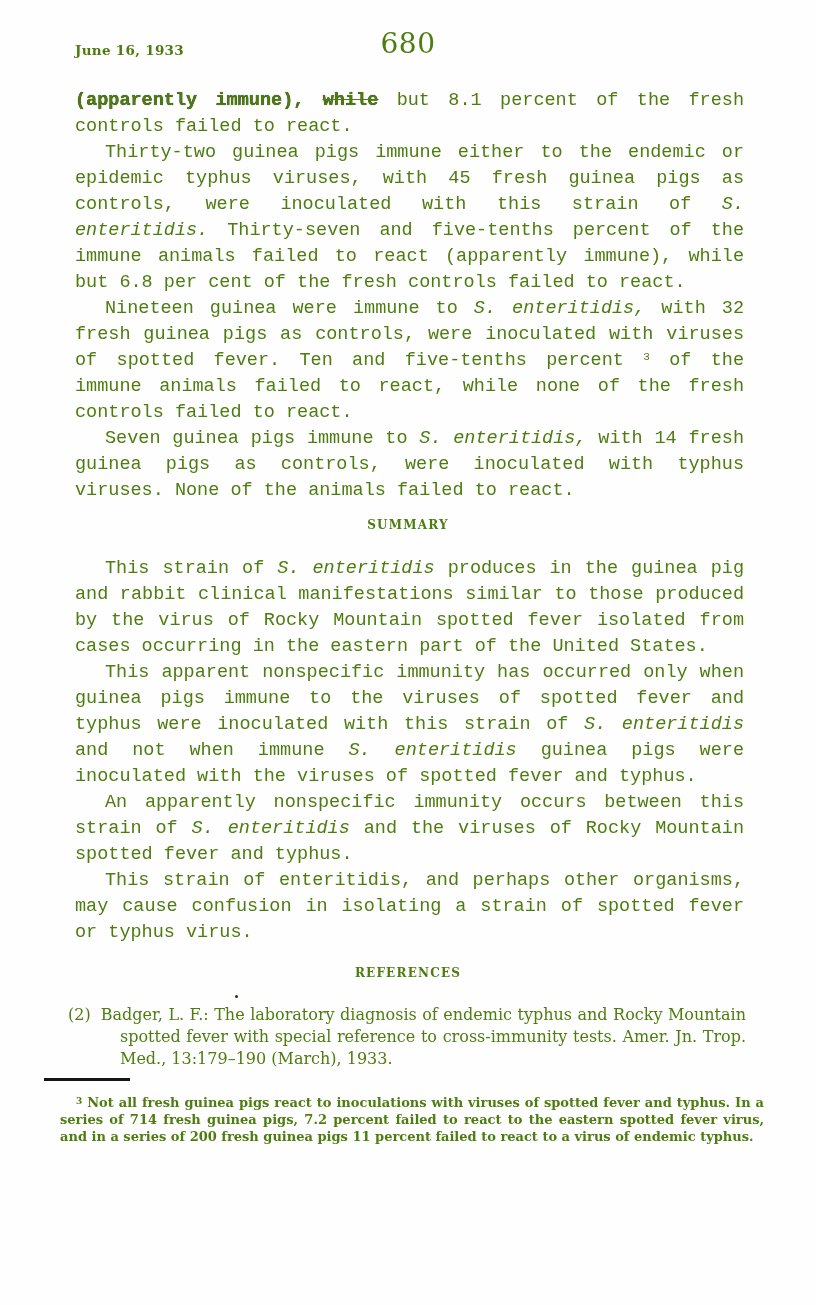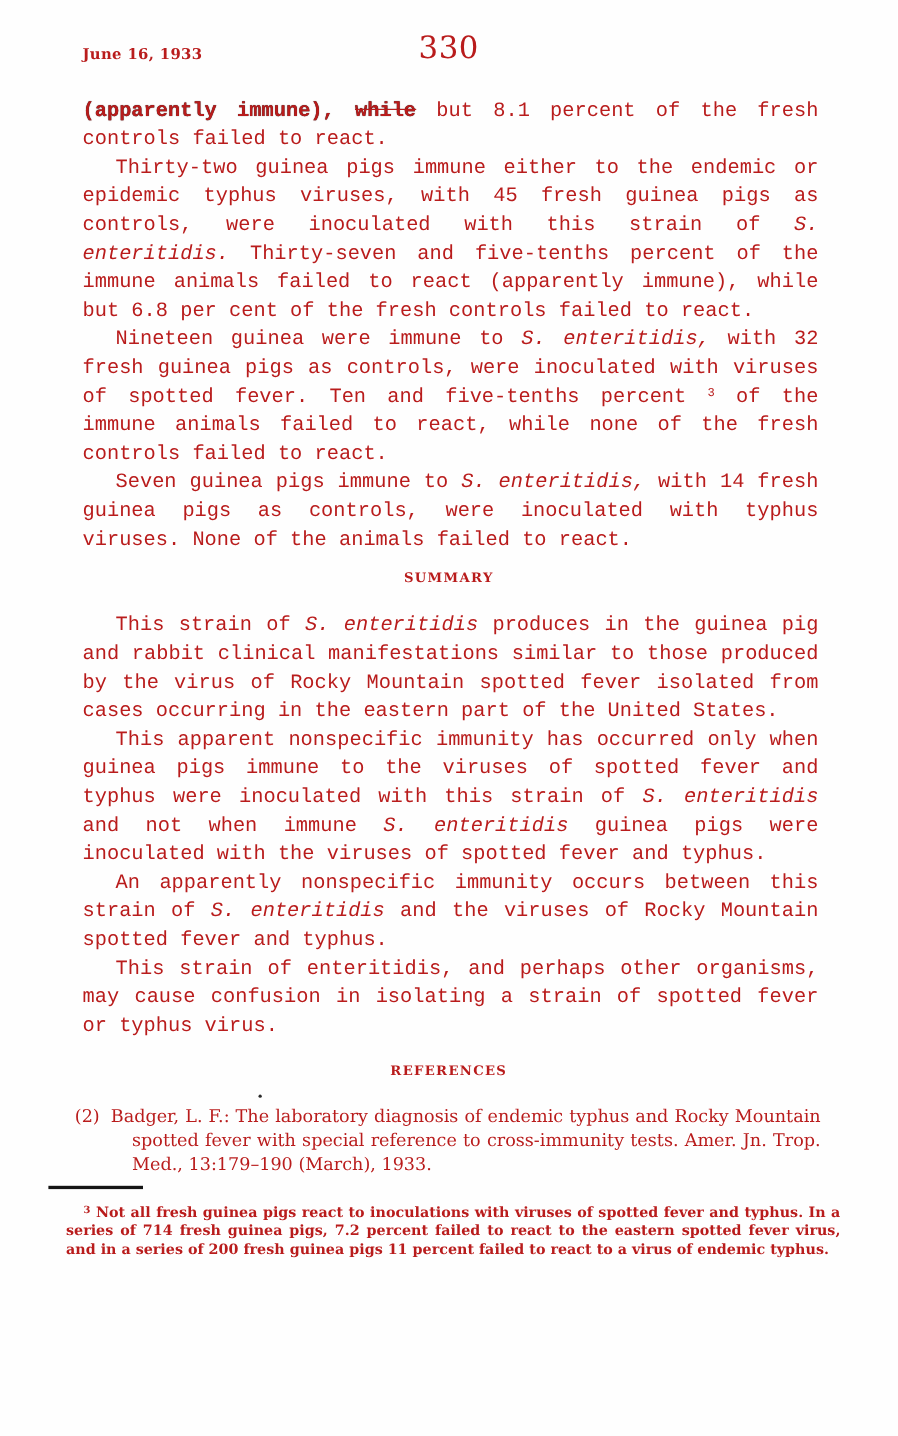--- a/index.html
+++ b/index.html
@@ -3,21 +3,21 @@
 <meta charset="utf-8">
 <style>
   html, body { margin: 0; padding: 0; background: #ffffff; }
   .page {
     position: relative;
     width: 816px;
     height: 1305px;
     margin: 0 auto;
     background: #fefefe;
     overflow: hidden;
-    color: #b91c1c;
+    color: #4d7c0f;
     font-family: "DejaVu Serif", "Liberation Serif", serif;
   }
   
   .page-header { position: relative; height: 88px; box-sizing: border-box; padding-top: 30px; }
   .issue-date {
     position: absolute; left: 75px; top: 42px;
     font-size: 13.5px; font-weight: bold; letter-spacing: 0.3px;
   }
   .page-number {
     display: block; text-align: center;
@@ -68,21 +68,21 @@
     width: 3px; height: 3px; border-radius: 50%; background: #2a2a2a;
   }
 </style>
 </head>
 <body>
 
 <div class="page">
 
   <div class="page-header">
     <span class="issue-date">June 16, 1933</span>
-    <span class="page-number">330</span>
+    <span class="page-number">680</span>
   </div>
 
   <div class="text-col">
     <p class="body-p no-indent"><span class="smudge">(apparently immune), </span><span class="smudge strike">while</span><span> but 8.1 percent of the fresh controls failed to react.</span></p>
     <p class="body-p"><span>Thirty-two guinea pigs immune either to the endemic or epidemic typhus viruses, with 45 fresh guinea pigs as controls, were inoculated with this strain of </span><span class="i">S. enteritidis.</span><span> Thirty-seven and five-tenths percent of the immune animals failed to react (apparently immune), while but 6.8 per cent of the fresh controls failed to react.</span></p>
     <p class="body-p"><span>Nineteen guinea were immune to </span><span class="i">S. enteritidis,</span><span> with 32 fresh guinea pigs as controls, were inoculated with viruses of spotted fever. Ten and five-tenths percent </span><span class="sup">3</span><span> of the immune animals failed to react, while none of the fresh controls failed to react.</span></p>
     <p class="body-p"><span>Seven guinea pigs immune to </span><span class="i">S. enteritidis,</span><span> with 14 fresh guinea pigs as controls, were inoculated with typhus viruses. None of the animals failed to react.</span></p>
   </div>
 
   <h2 class="section-heading">SUMMARY</h2>

